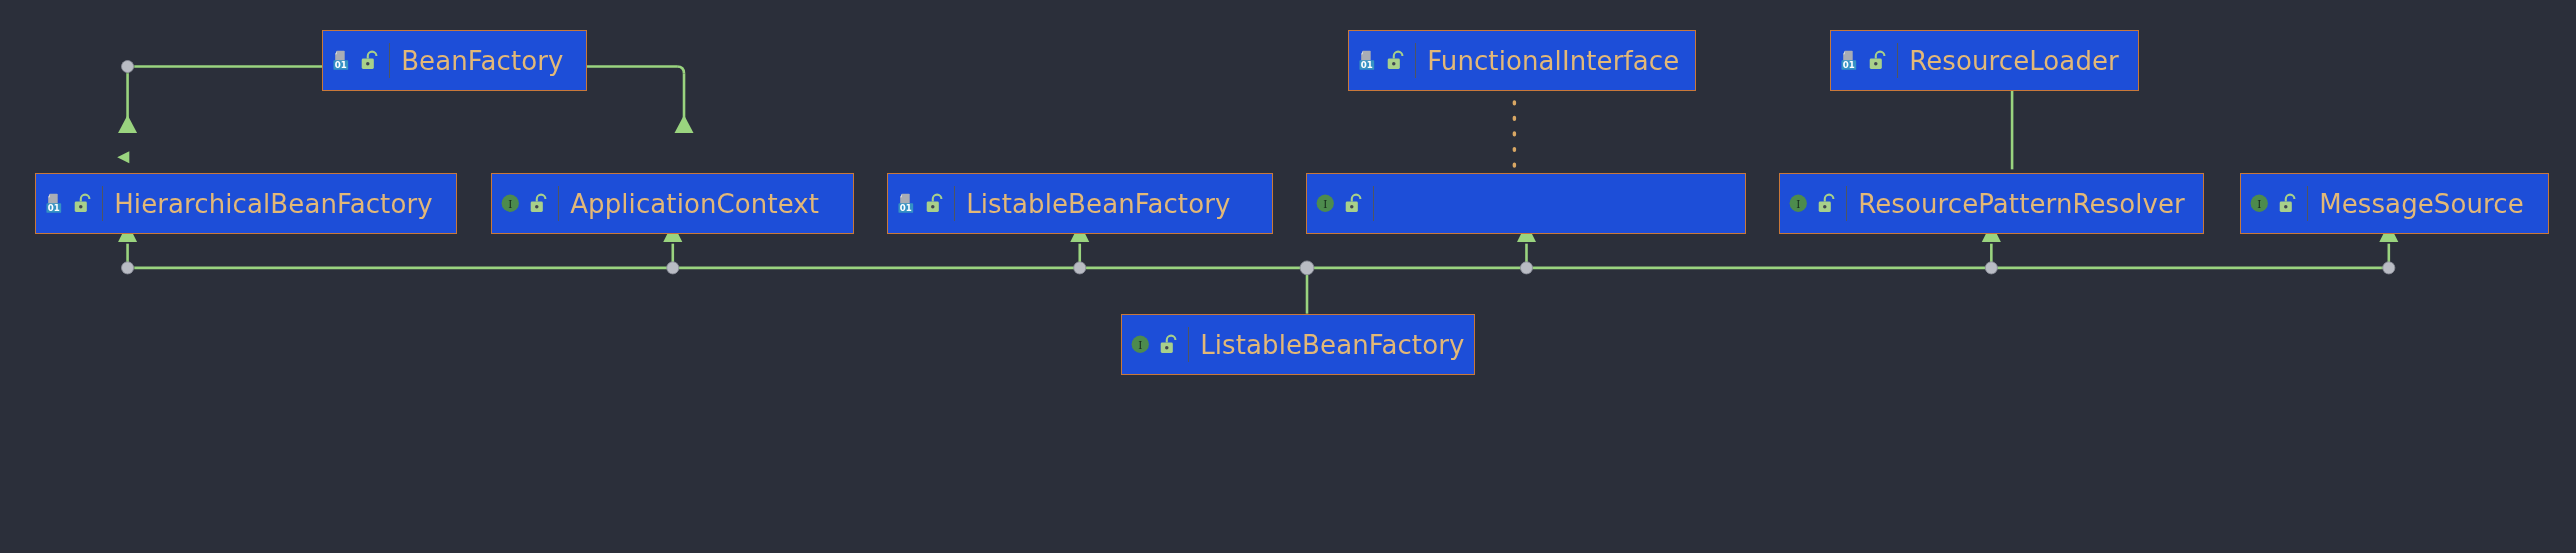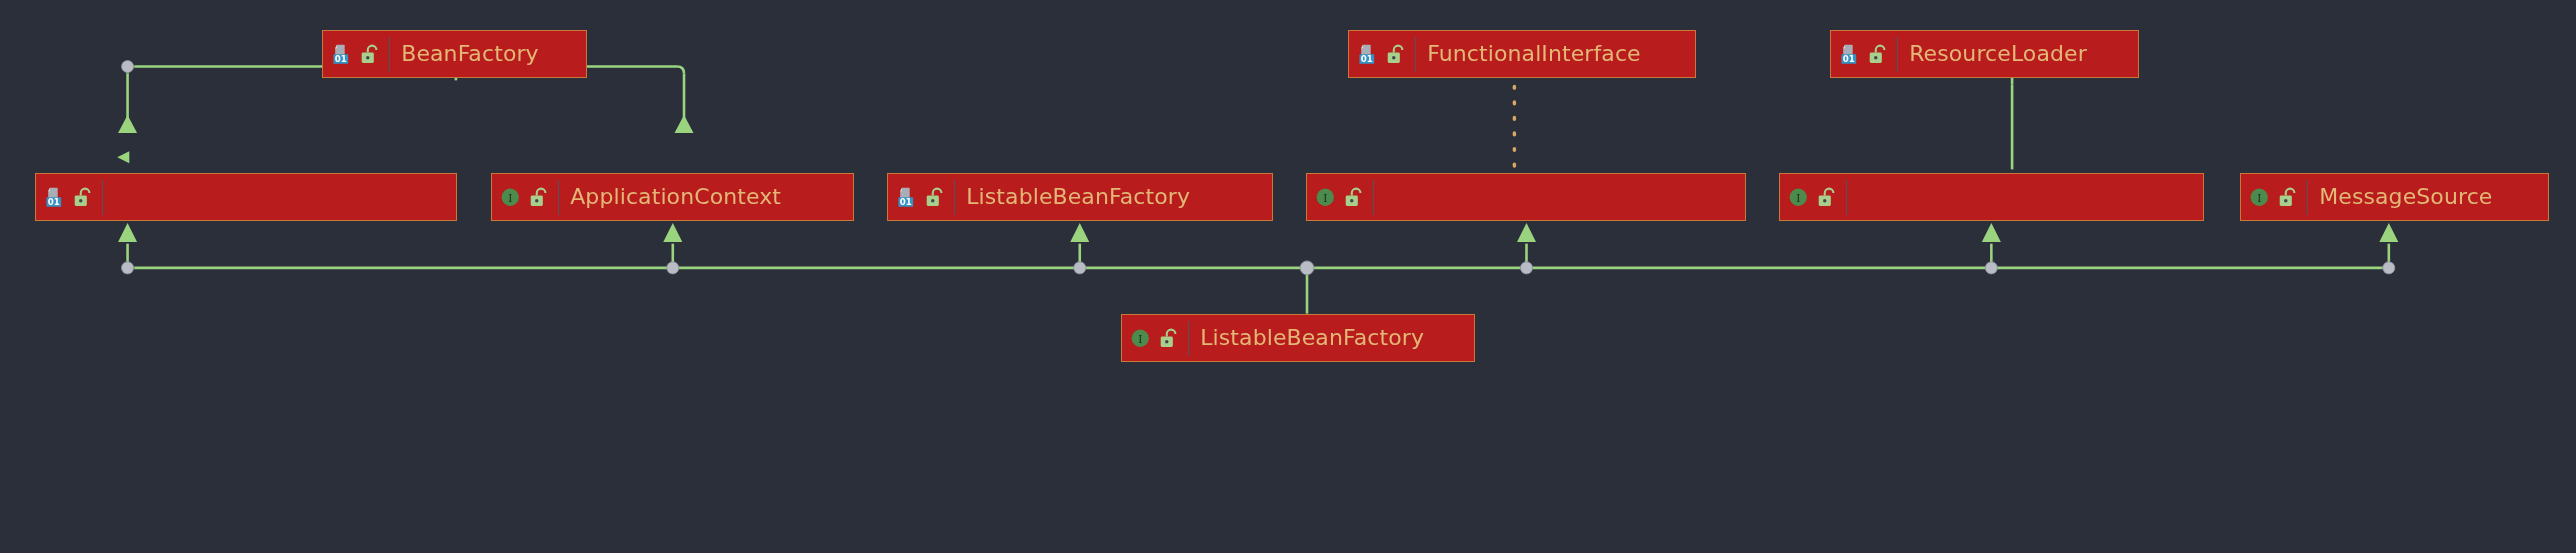--- a/index.html
+++ b/index.html
@@ -20,41 +20,41 @@
   #edge-layer {
     position: absolute;
     left: 0;
     top: 0;
     width: 2576px;
     height: 553px;
   }
   .uml-node {
     position: absolute;
     box-sizing: border-box;
-    height: 48px;
-    background: #b91c1c;
+    height: 61px;
+    background: #1d4ed8;
     border: 1.7px solid #c9783a;
     display: flex;
     align-items: center;
     padding: 0 8.6px 0 7px;
     z-index: 5;
   }
   .node-icons {
     display: flex;
     align-items: center;
     gap: 6px;
     padding-right: 9.5px;
     border-right: 0.9px solid #4e5562;
     height: 35px;
     box-sizing: border-box;
     flex: 0 0 auto;
   }
   .node-label {
     color: #e3b877;
-    font-size: 22px;
+    font-size: 26px;
     line-height: 1;
     white-space: nowrap;
     padding-left: 11.2px;
     letter-spacing: 0.1px;
     text-align: center;
   }
   .icon-svg {
     display: block;
   }
 </style>
@@ -217,20 +217,21 @@
         </svg>
       </span>
       <span>
         <svg class="icon-svg" width="21" height="22.5" viewBox="0 0 24 26">
           <path d="M10 11 v-3 a5 5 0 0 1 10 0" fill="none" stroke="#a8d08a" stroke-width="2.4"></path>
           <rect x="3" y="11" width="14" height="12" rx="1.6" fill="#a8d08a"></rect>
           <circle cx="10" cy="17" r="2" fill="#3f4551"></circle>
         </svg>
       </span>
     </span>
+    <span class="node-label">HierarchicalBeanFactory</span>
   </div>
 
   <div class="uml-node" style="left:491px; top:173px; width:363px;">
     <span class="node-icons">
       <span>
         <svg class="icon-svg" width="22.5" height="22.5" viewBox="0 0 26 26">
           <circle cx="13" cy="13" r="10" fill="#4d8b4d"></circle>
           <text x="13" y="18" font-family="DejaVu Serif, serif" font-size="12" fill="#14281a" text-anchor="middle">I</text>
         </svg>
       </span>
@@ -293,20 +294,21 @@
         </svg>
       </span>
       <span>
         <svg class="icon-svg" width="21" height="22.5" viewBox="0 0 24 26">
           <path d="M10 11 v-3 a5 5 0 0 1 10 0" fill="none" stroke="#a8d08a" stroke-width="2.4"></path>
           <rect x="3" y="11" width="14" height="12" rx="1.6" fill="#a8d08a"></rect>
           <circle cx="10" cy="17" r="2" fill="#3f4551"></circle>
         </svg>
       </span>
     </span>
+    <span class="node-label">ResourcePatternResolver</span>
   </div>
 
   <div class="uml-node" style="left:2240px; top:173px; width:309px;">
     <span class="node-icons">
       <span>
         <svg class="icon-svg" width="22.5" height="22.5" viewBox="0 0 26 26">
           <circle cx="13" cy="13" r="10" fill="#4d8b4d"></circle>
           <text x="13" y="18" font-family="DejaVu Serif, serif" font-size="12" fill="#14281a" text-anchor="middle">I</text>
         </svg>
       </span>

